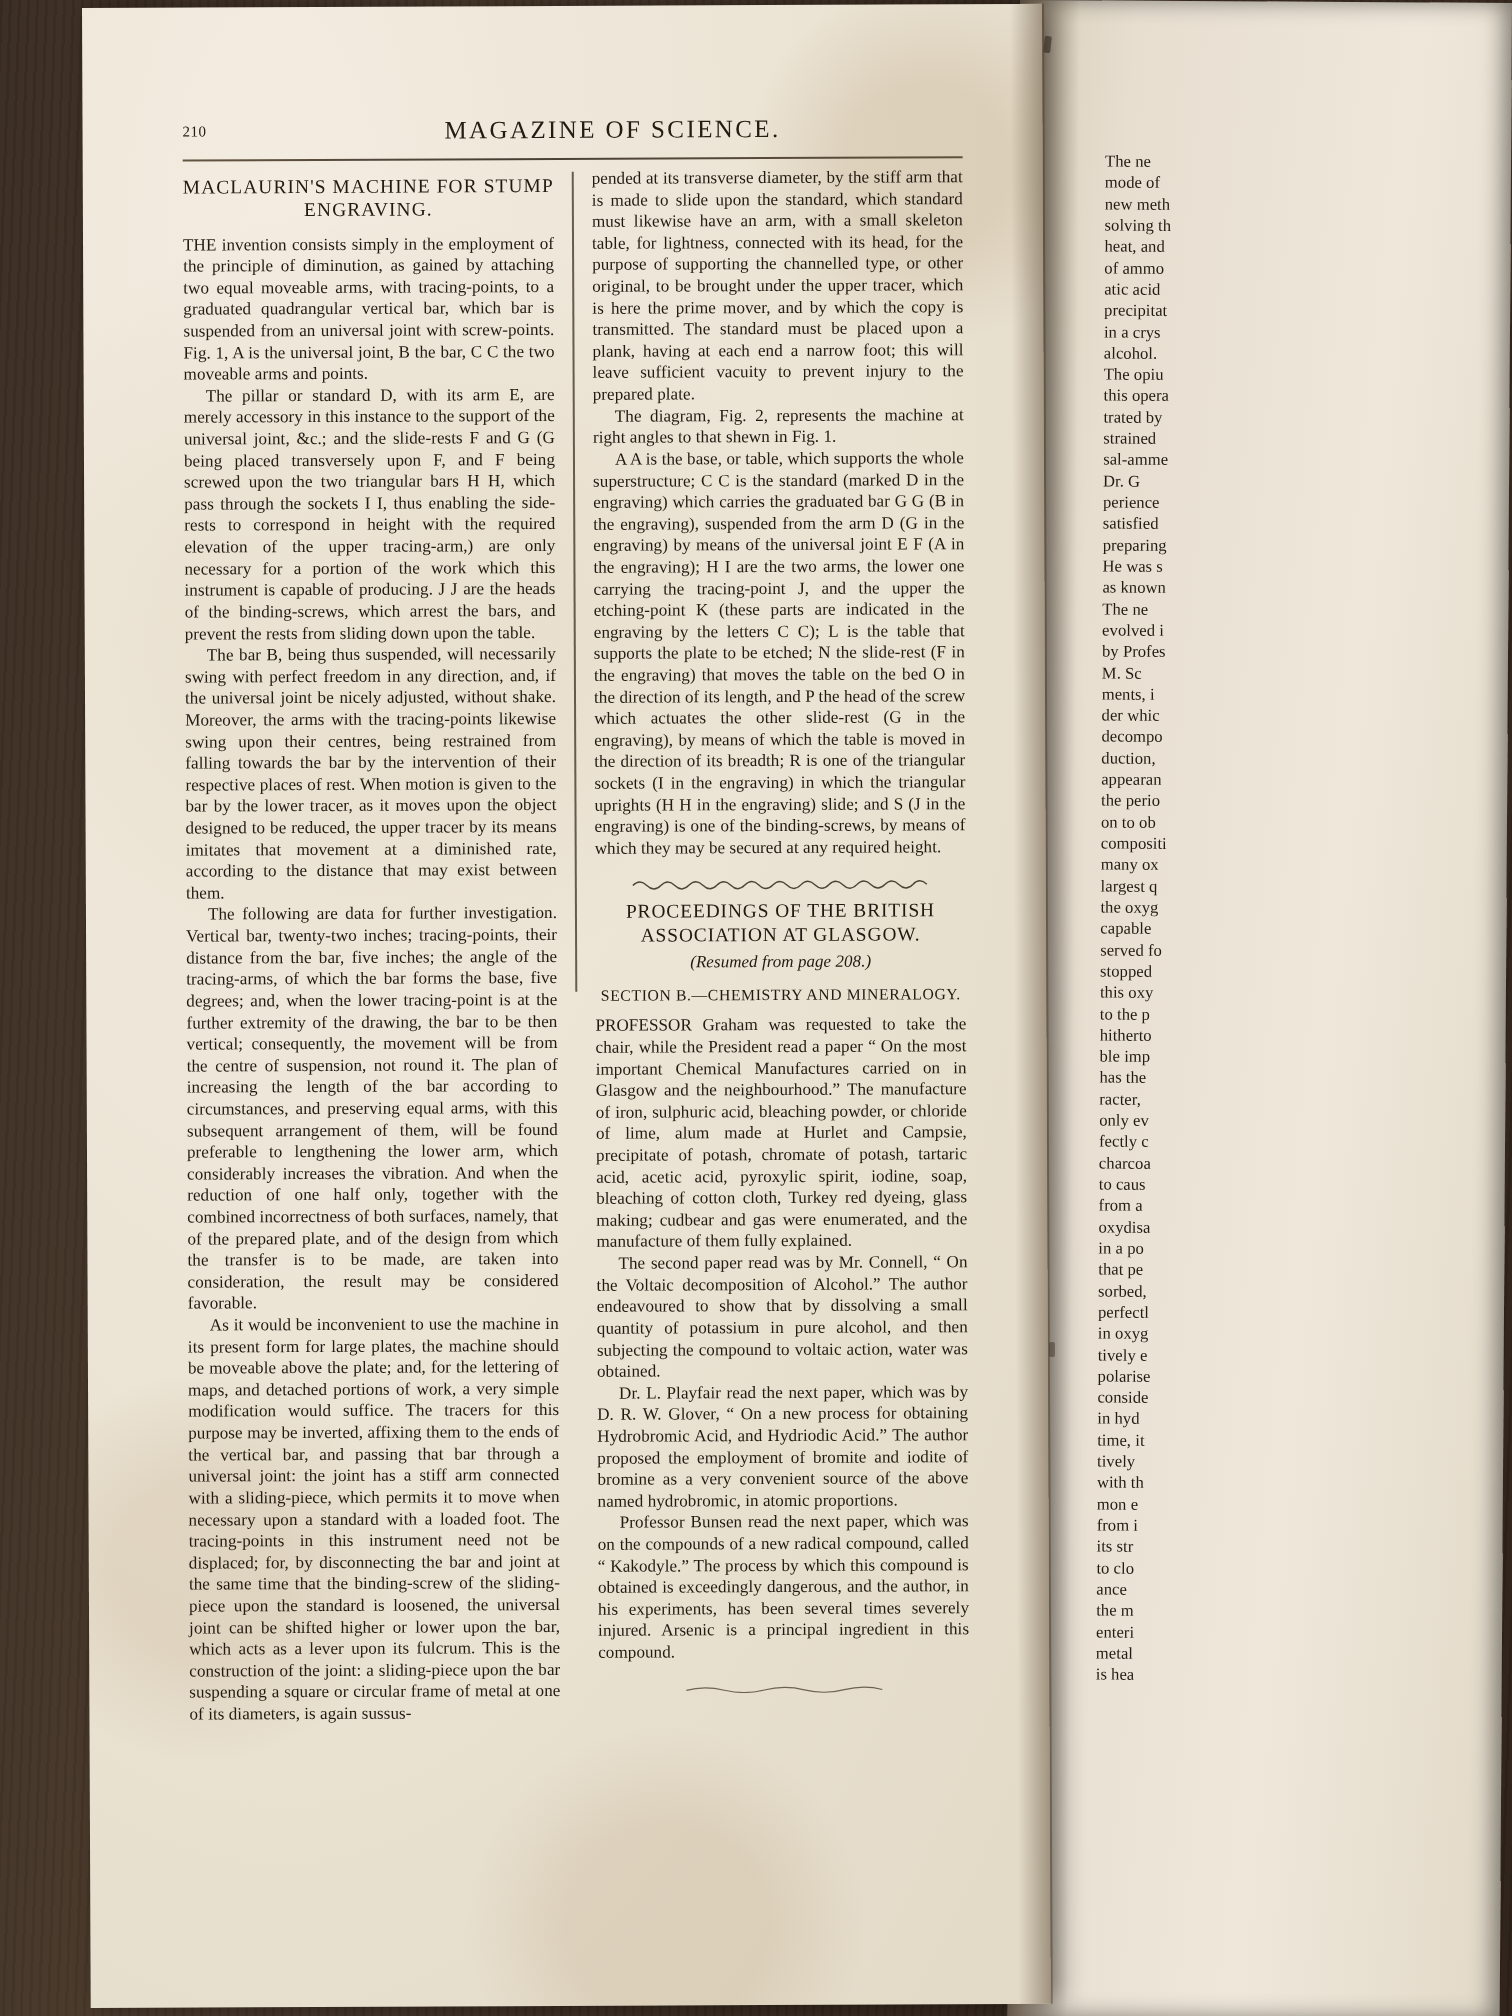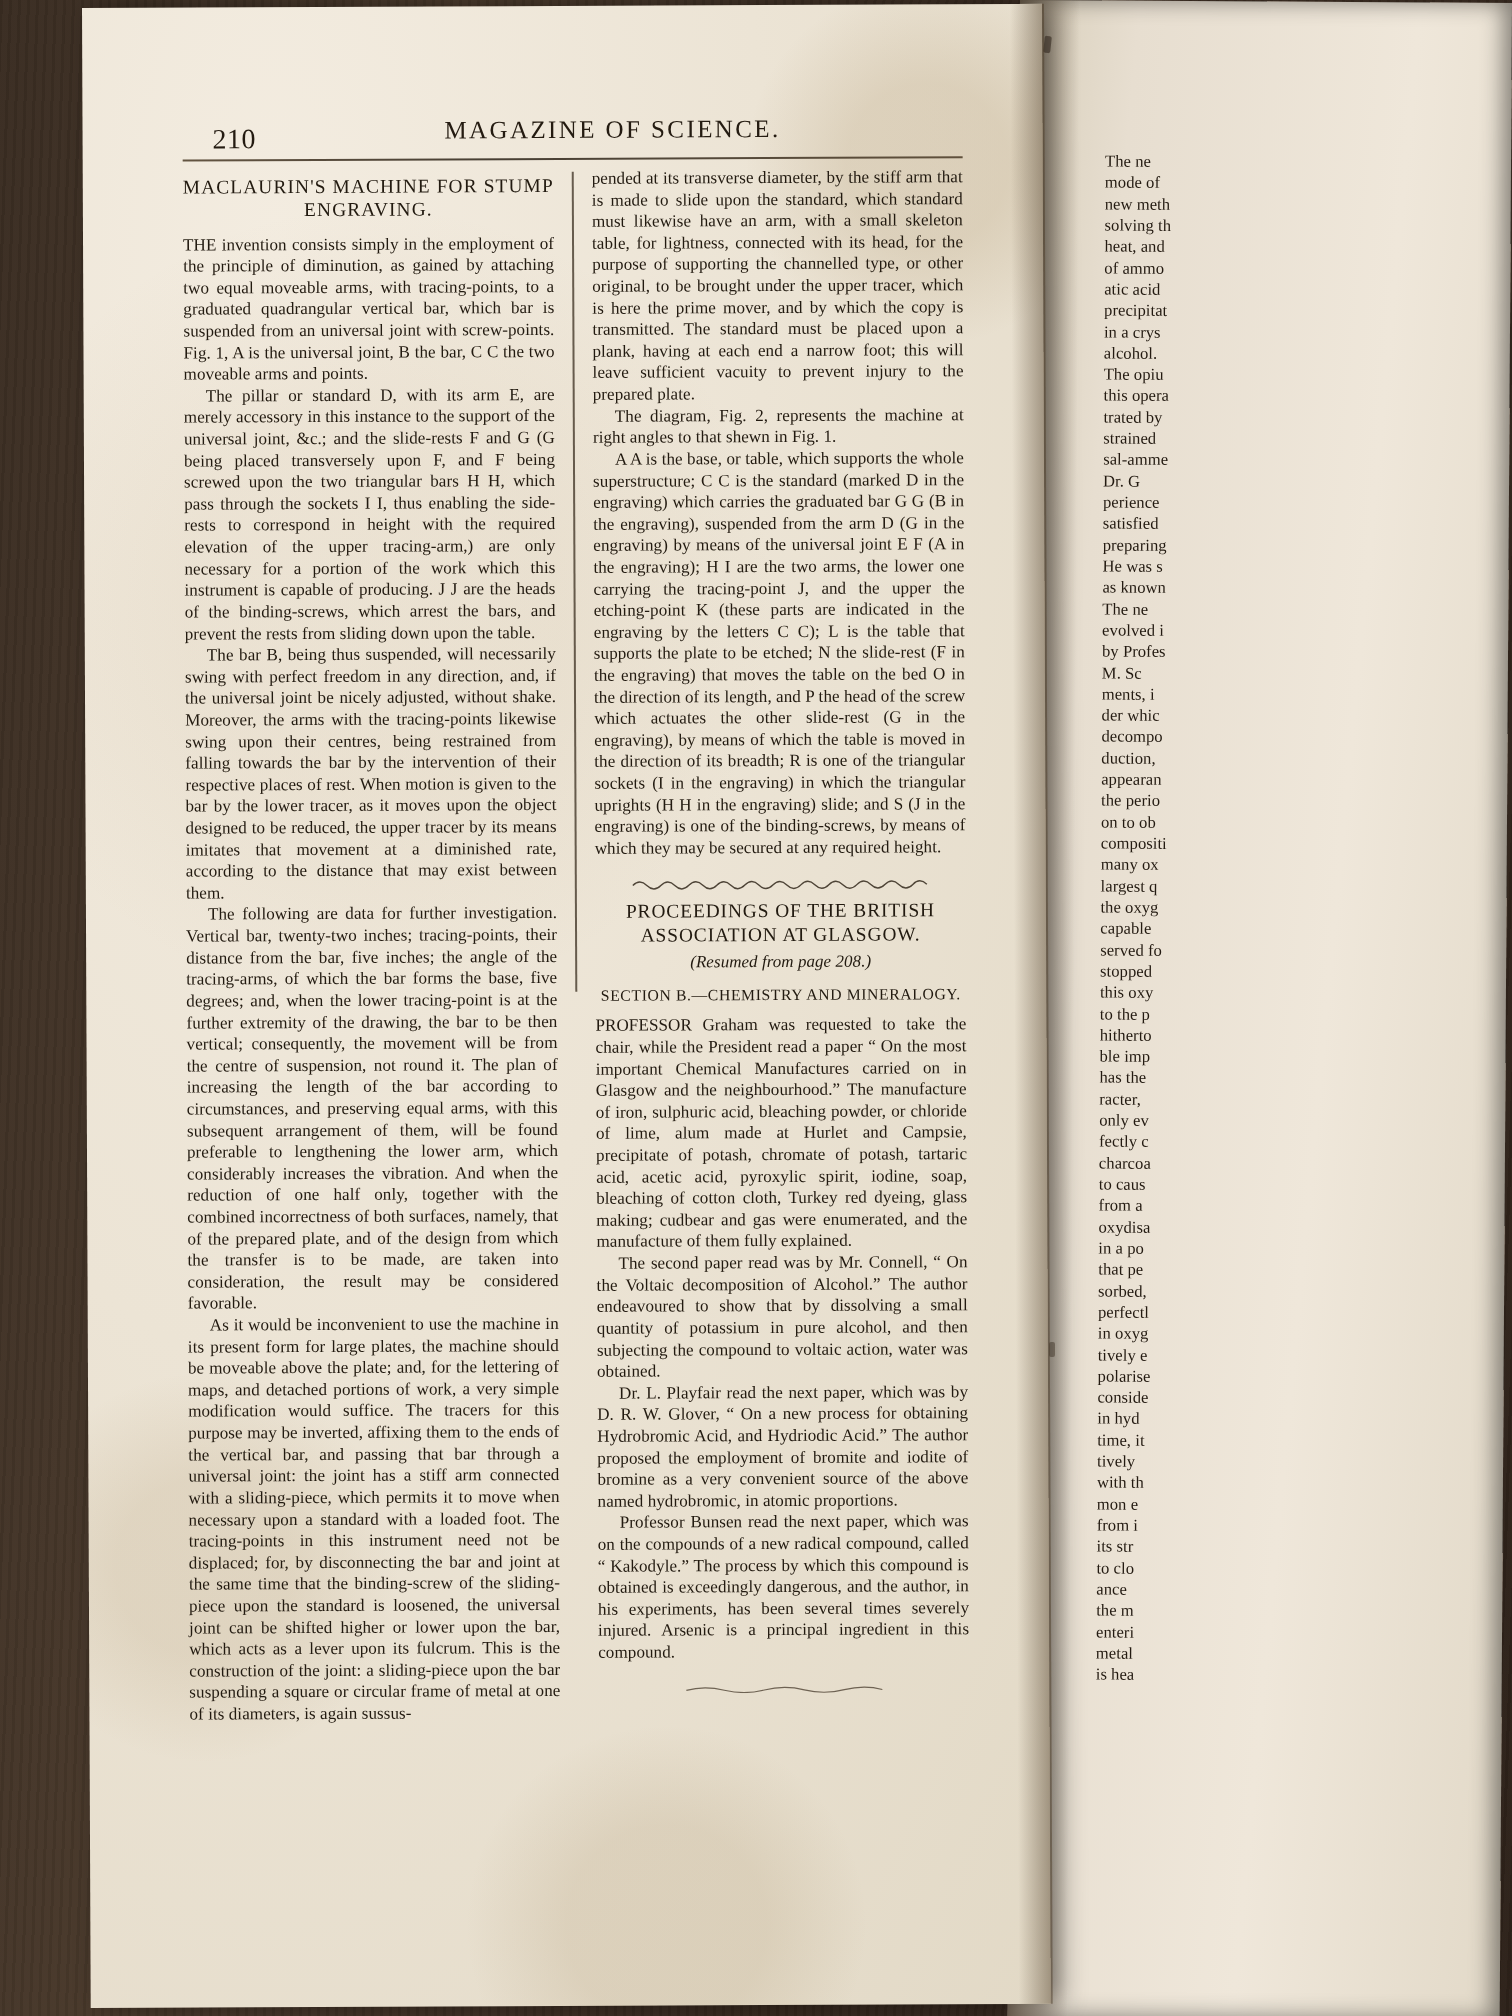--- a/index.html
+++ b/index.html
@@ -84,24 +84,23 @@
   }
 
   .header-row{
     position:relative;
     height: 52px;
   }
   .folio{
     position:absolute;
     left: 0;
     top: 16px;
-    font-size: 28px;
+    font-size: 15px;
     letter-spacing: .5px;
     color:#241b11;
-    margin-left:30px;
   }
   .running-head{
     position:absolute;
     left: 150px;
     top: 10px;
     width: 560px;
     text-align:center;
     font-size: 25px;
     letter-spacing: 2.4px;
     color:#241b11;

